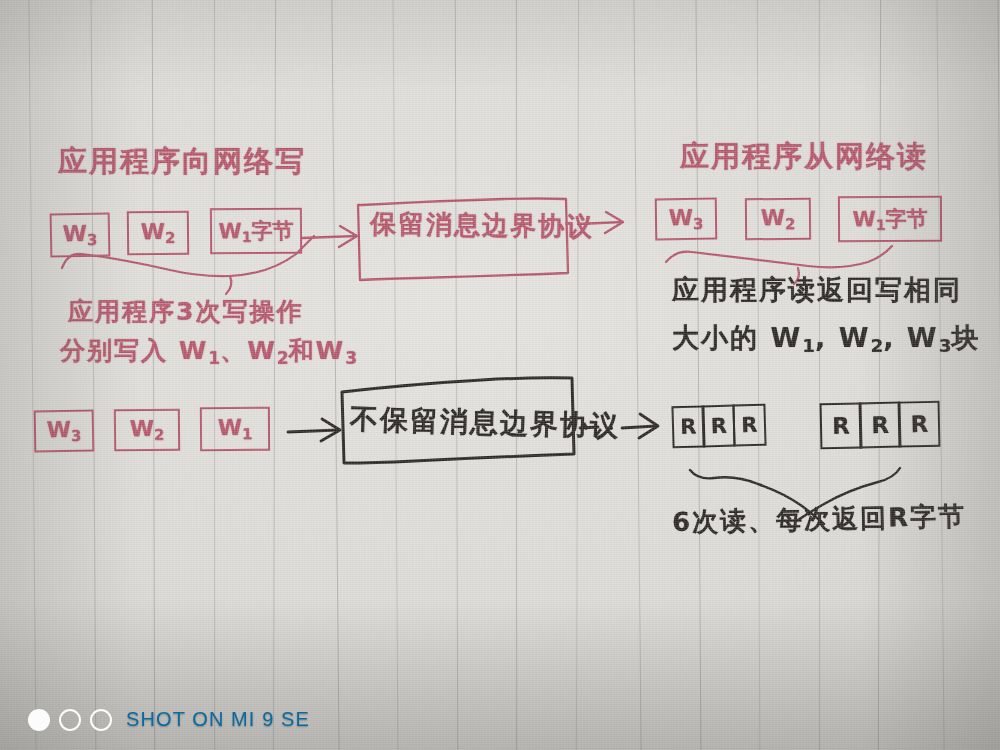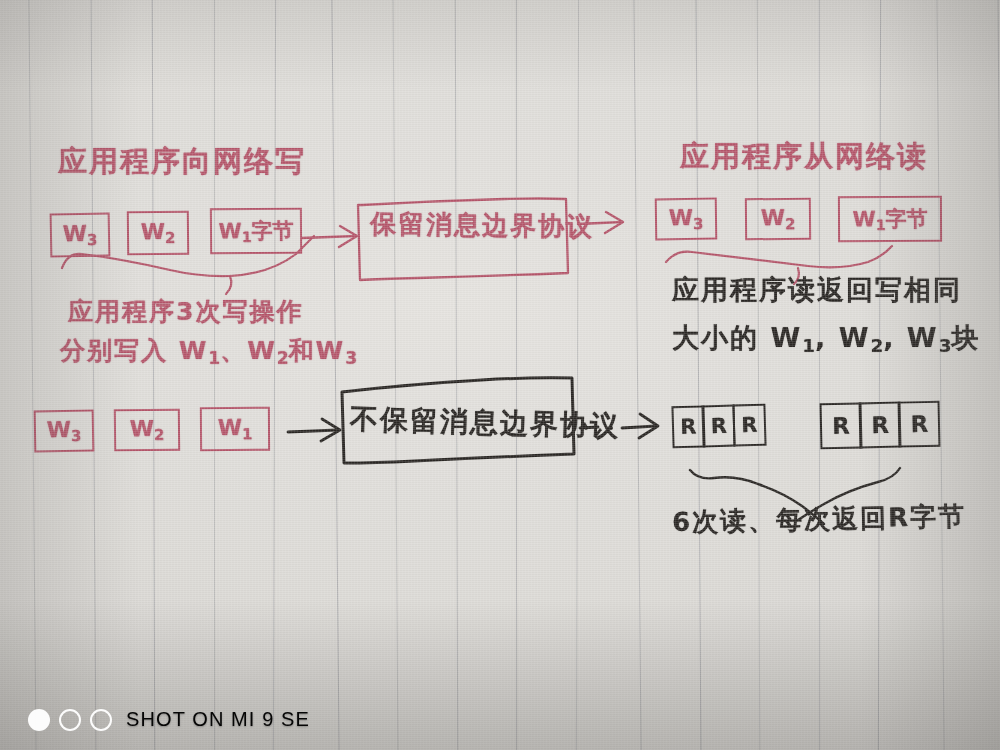--- a/index.html
+++ b/index.html
@@ -110,21 +110,21 @@
   .dot {
     width: 22px; height: 22px; border-radius: 50%;
     box-sizing: border-box;
   }
   .dot.filled { background: #ffffff; }
   .dot.hollow { border: 2.4px solid #ffffff; background: transparent; }
   #wmtext {
     display: flex;
     flex-direction: column;
     gap: 1px;
-    color: #000000;
+    color: #0369a1;
     font-family: "Liberation Sans", sans-serif;
     font-size: 20px;
     letter-spacing: 1.1px;
     line-height: 1.18;
     text-shadow: 0 1px 2px rgba(0,0,0,0.30);
   }
 </style>
 </head>
 <body>
 

